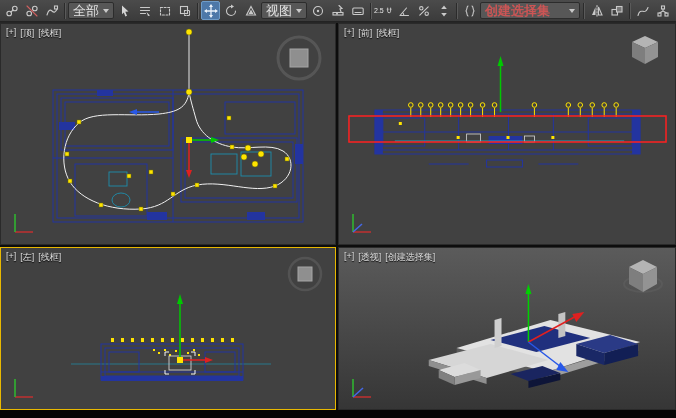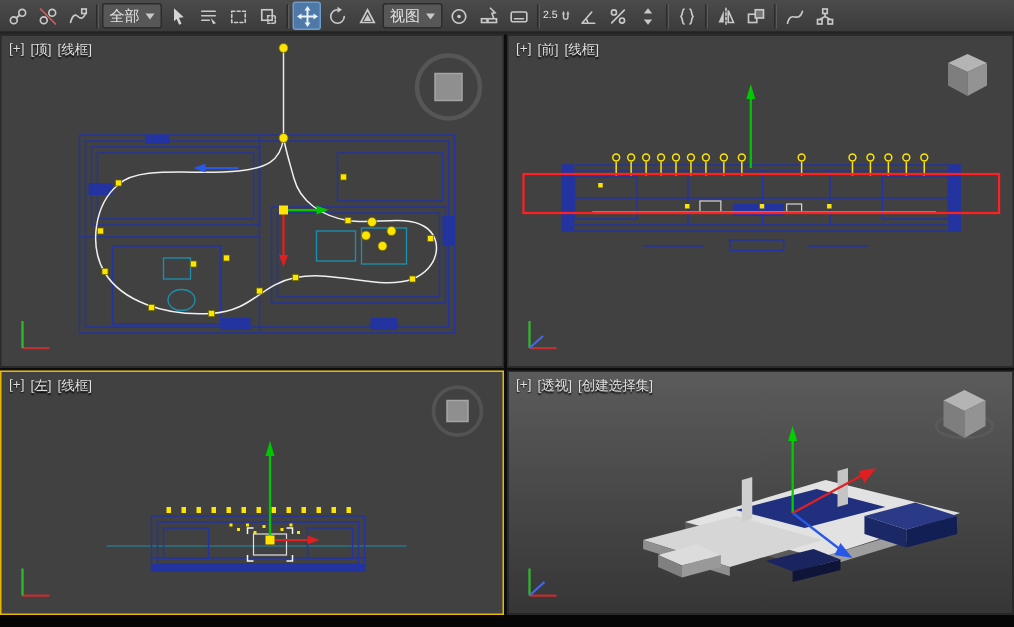--- a/index.html
+++ b/index.html
@@ -10,21 +10,21 @@
   
   .toolbar{position:absolute;top:0;left:0;width:676px;height:22px;
     background:linear-gradient(#4b4b4b,#3b3b3b);border-bottom:1px solid #232323;
     display:flex;align-items:center;padding:0 2px;gap:1px}
   .tb-btn{width:19px;height:19px;flex:0 0 auto;display:flex;align-items:center;
     justify-content:center;border-radius:2px;position:relative}
   .tb-btn.active{background:#4d78a8;border:1px solid #6f9cc8}
   .tb-sep{width:1px;height:16px;flex:0 0 auto;background:#2b2b2b;box-shadow:1px 0 0 #5a5a5a;margin:0 2px}
   .tb-dd{height:17px;flex:0 0 auto;background:#575757;border:1px solid #2c2c2c;
     border-radius:2px;display:flex;align-items:center;gap:4px;padding:0 4px;
-    font-size:10px;color:#e2e2e2;white-space:nowrap}
+    font-size:13px;color:#e2e2e2;white-space:nowrap}
   .tb-dd .dd-arrow{width:0;height:0;border-left:3px solid transparent;
     border-right:3px solid transparent;border-top:4px solid #c9c9c9}
   .dd-red{color:#cc5555;font-weight:bold}
   .icon{display:block;stroke:#c9c9c9;fill:none;stroke-width:1.1;stroke-linecap:round}
   .snap-label{font-size:7px;color:#e6e6e6;line-height:7px;margin-right:1px}
 
   
   .grid{position:absolute;top:23px;left:0;width:676px;height:387px;
     display:grid;grid-template-columns:336px 338px;grid-template-rows:222px 163px;
     gap:2px;background:#0d0d0d}
@@ -184,20 +184,24 @@
       </svg>
     </div>
 
     <div class="tb-sep"></div>
 
     <div class="tb-btn">
       <svg class="icon" width="14" height="14" viewBox="0 0 14 14">
         <path d="M5,2 C3.5,2.5 4.5,5 3,7 C4.5,9 3.5,11.5 5,12"></path>
           <path d="M9,2 C10.5,2.5 9.5,5 11,7 C9.5,9 10.5,11.5 9,12"></path>
       </svg>
+    </div>
+    <div class="tb-dd" style="width:100px">
+      <span class="dd-red">创建选择集</span>
+      <span class="dd-arrow" style="margin-left:auto"></span>
     </div>
 
     <div class="tb-sep"></div>
 
     <div class="tb-btn">
       <svg class="icon" width="14" height="14" viewBox="0 0 14 14">
         <path d="M5.5,3 V11 L2,11 Z" fill="#c9c9c9" stroke="none"></path>
           <path d="M8.5,3 V11 L12,11 Z"></path>
         <line x1="7" y1="1.5" x2="7" y2="12.5" stroke-dasharray="1.6 1.4"></line>
       </svg>

